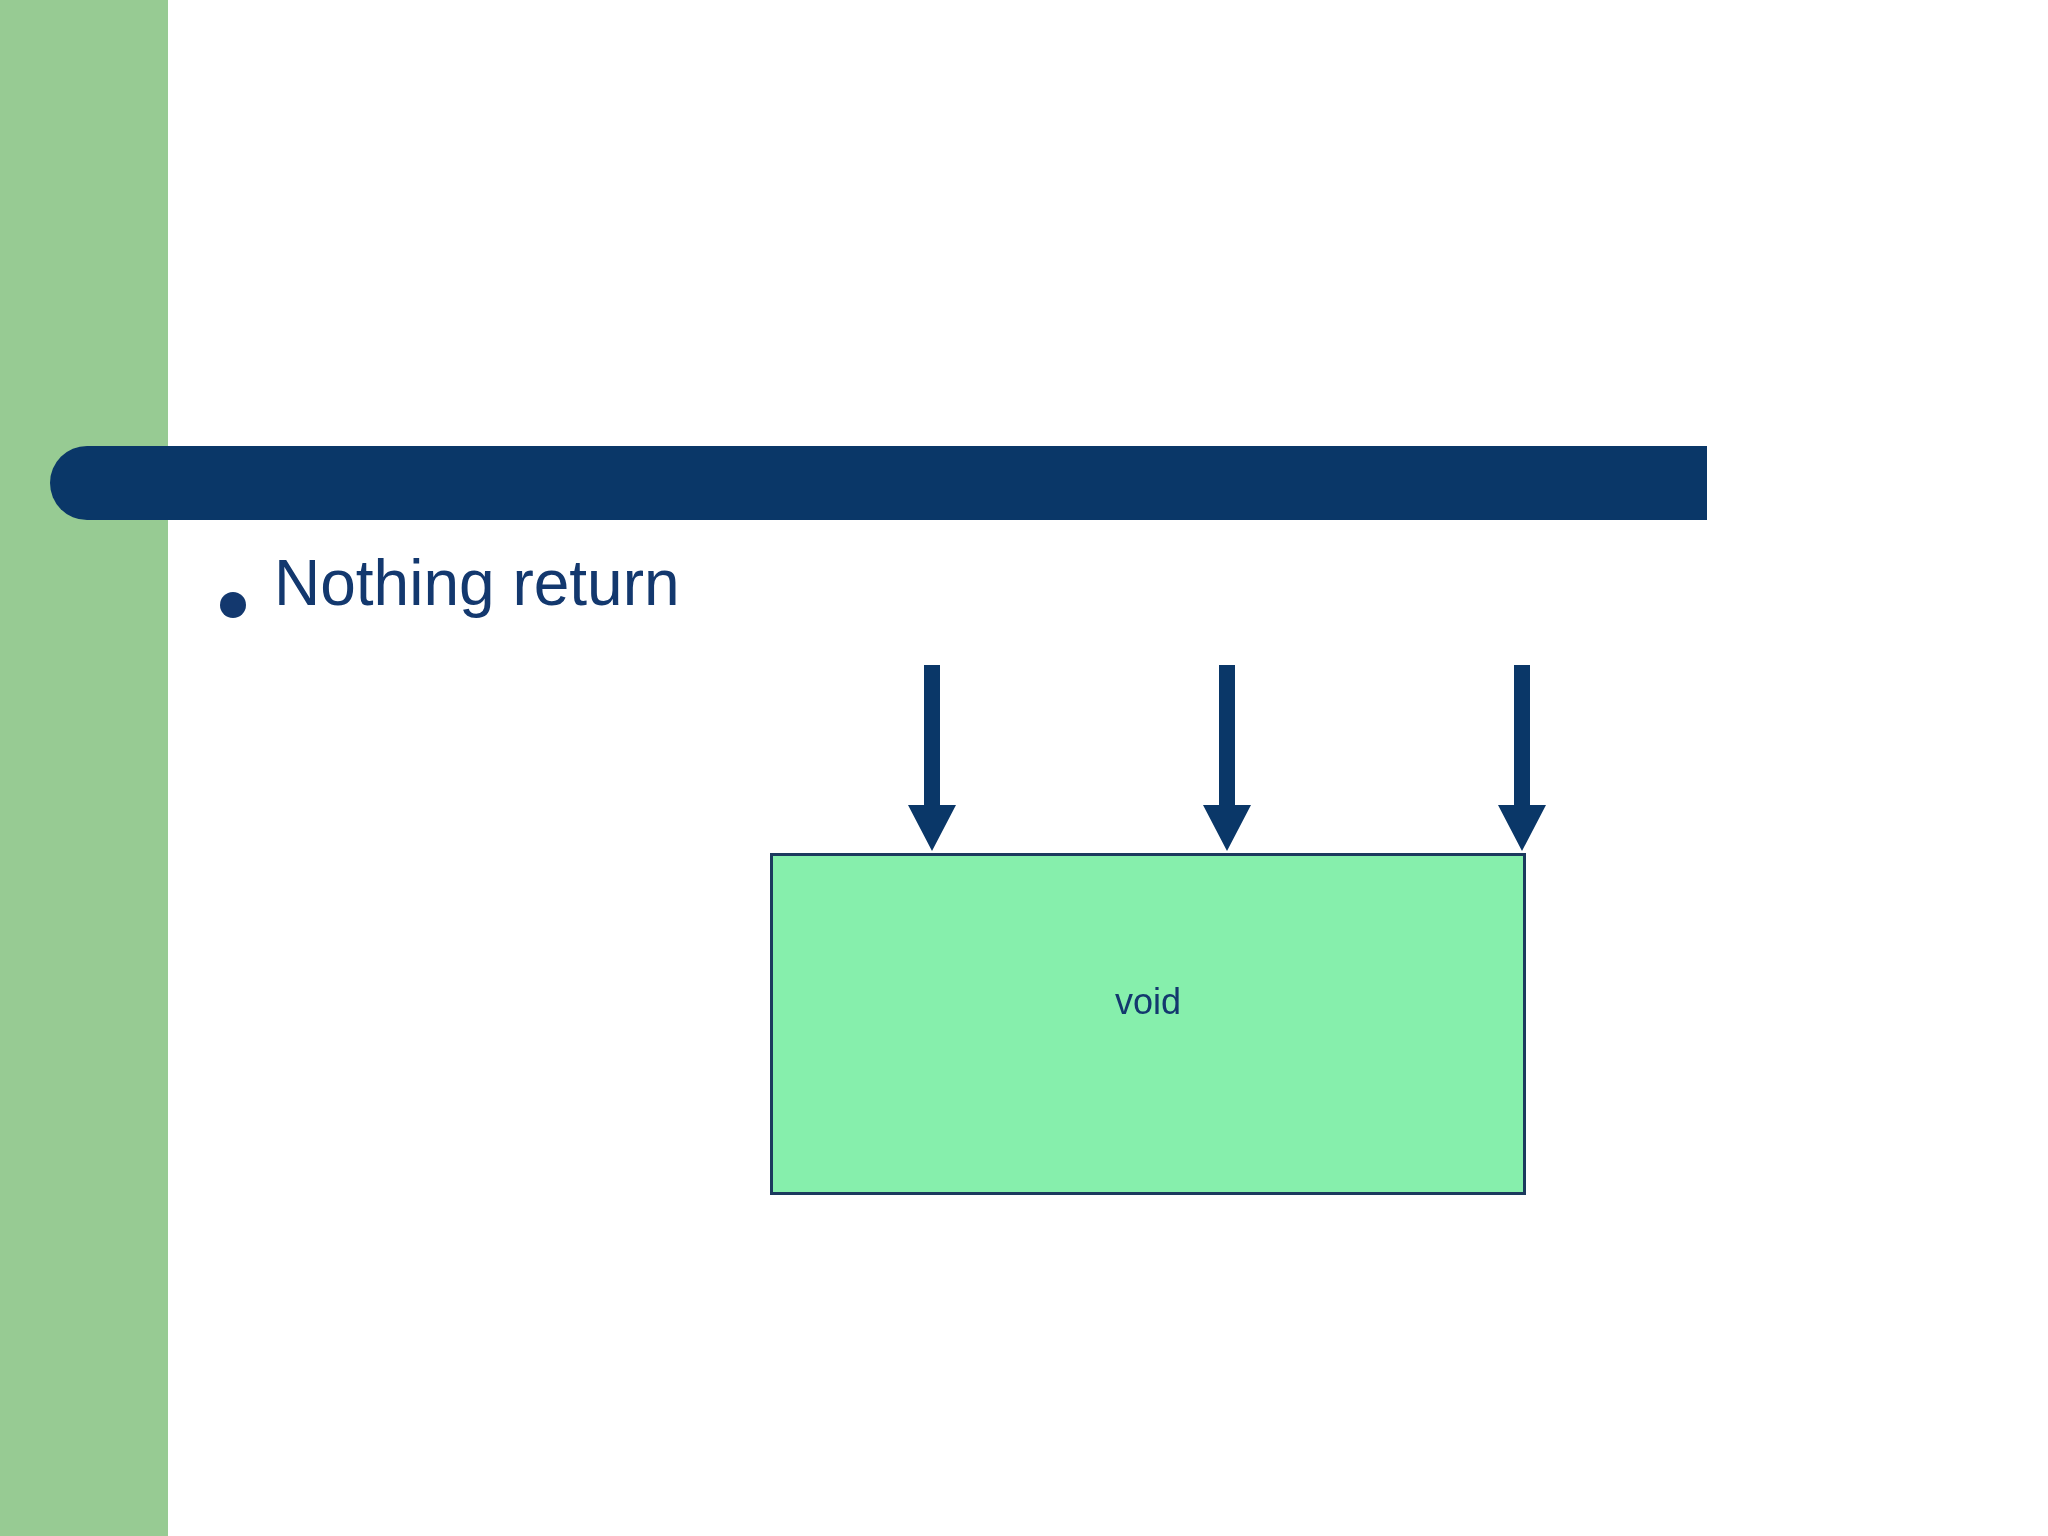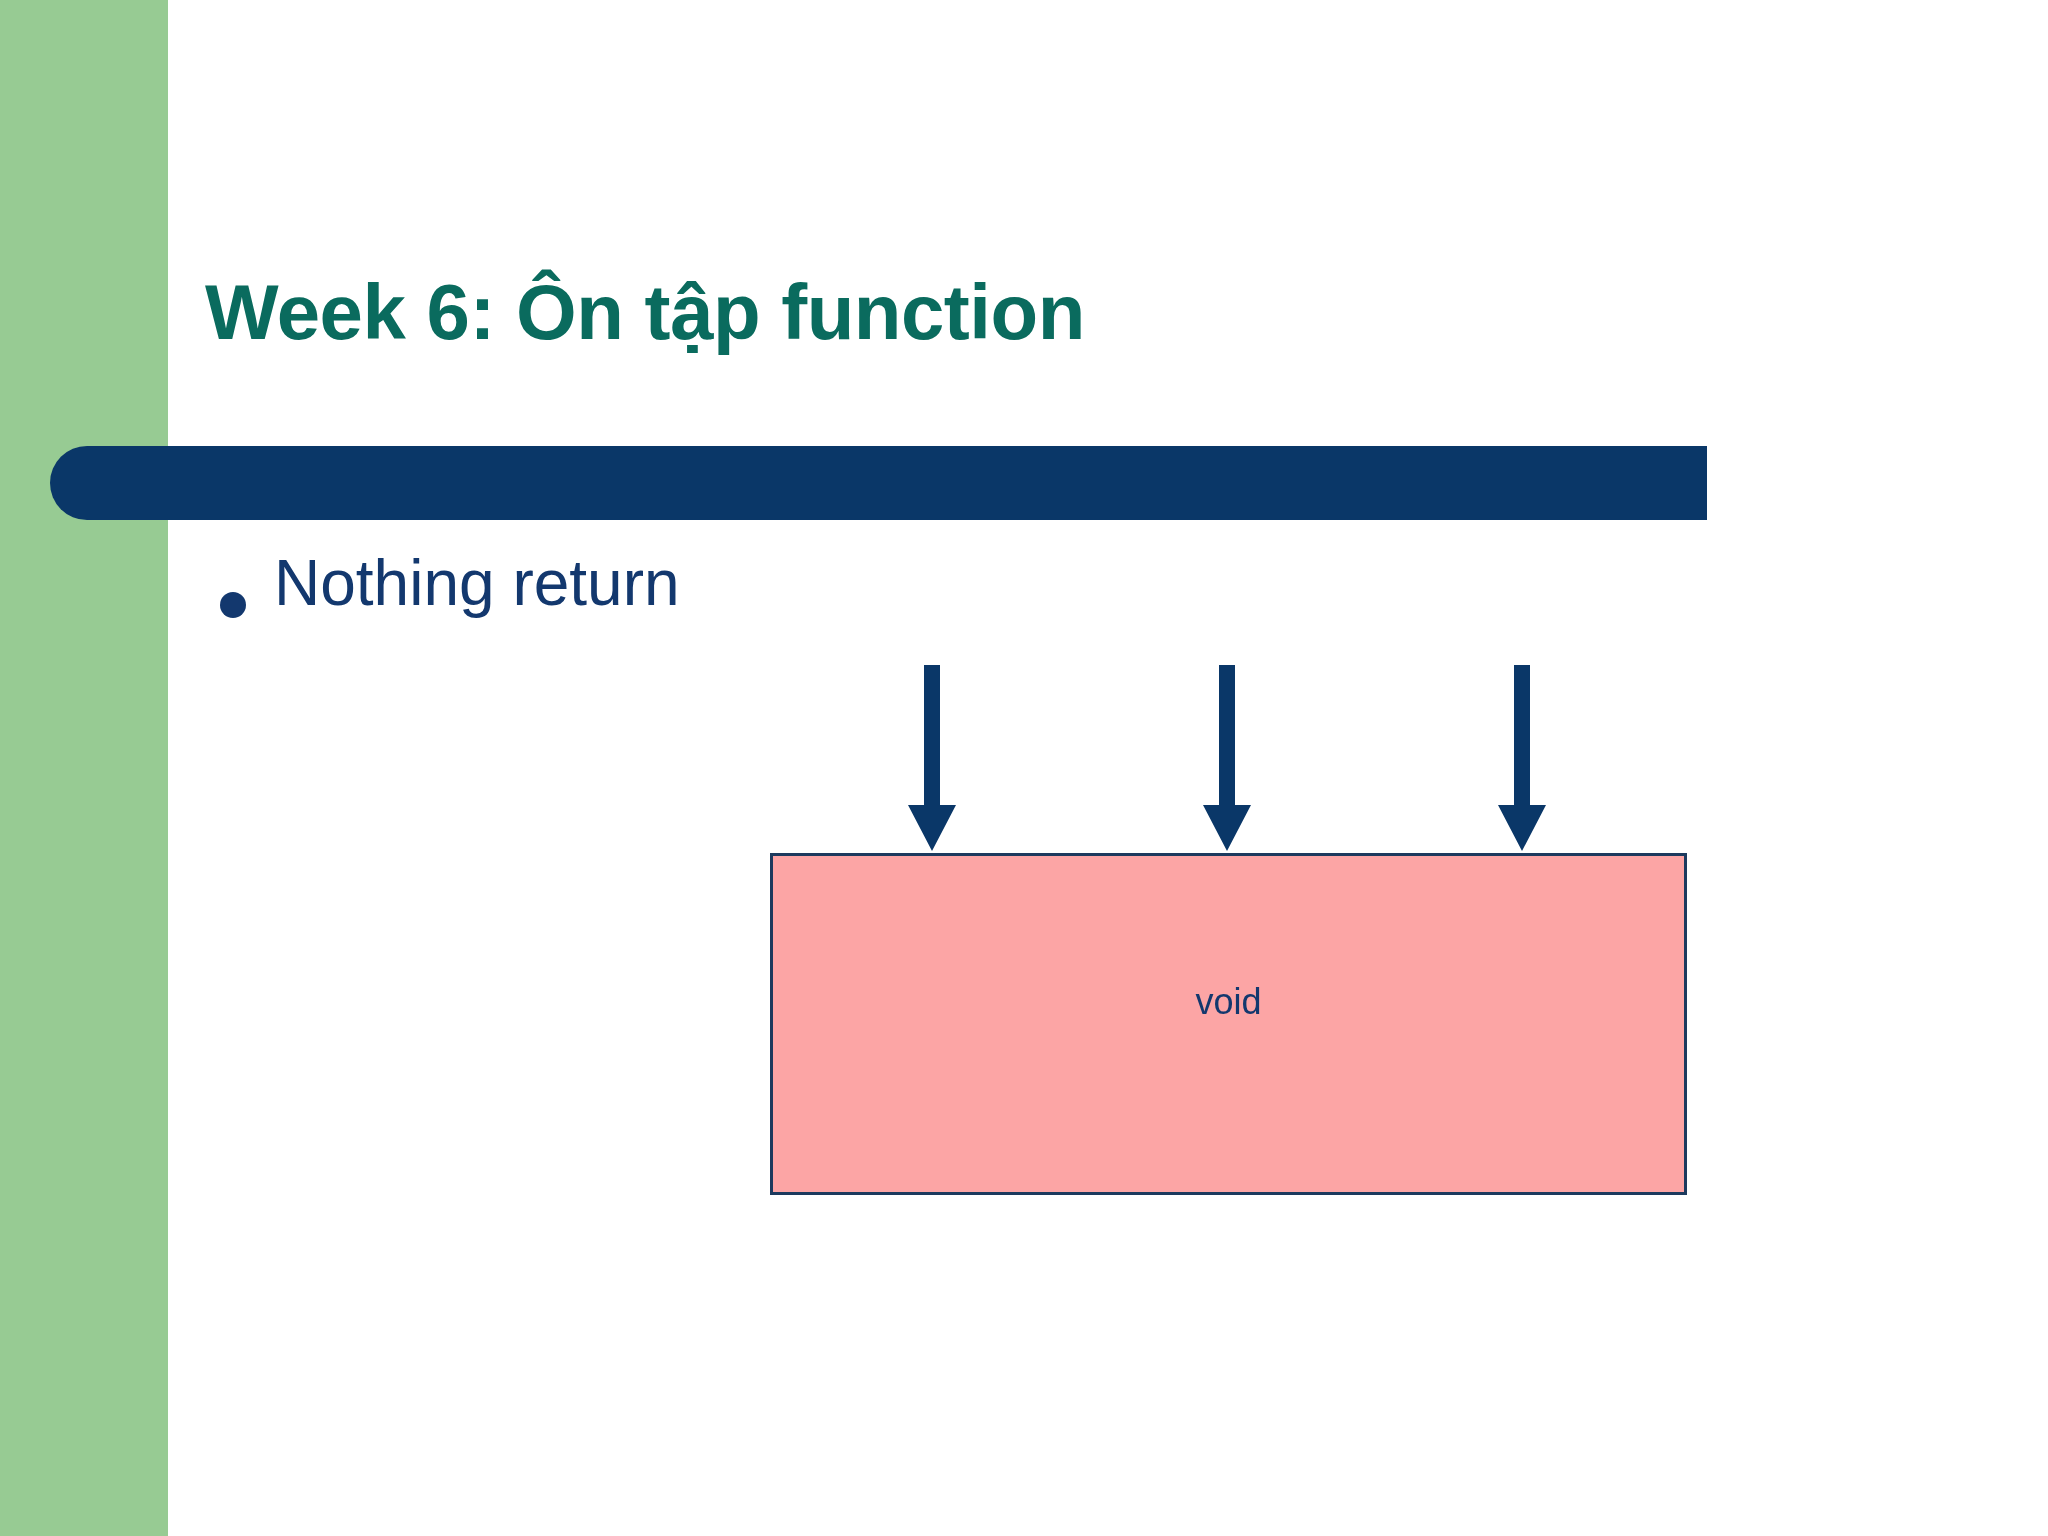--- a/index.html
+++ b/index.html
@@ -98,23 +98,23 @@
     width: 64px;
     height: 186px;
   }
   .arrow svg { display: block; }
 
   
   .void-box {
     position: absolute;
     left: 770px;
     top: 853px;
-    width: 917px;
+    width: 756px;
     height: 342px;
-    background: #fca5a5;
+    background: #86efac;
     border: 3px solid #1c3a5e;
     box-sizing: border-box;
   }
   .void-label {
     position: absolute;
     left: 0;
     top: 128px;
     width: 100%;
     text-align: center;
     font-size: 36px;
@@ -123,21 +123,20 @@
   }
 </style>
 </head>
 <body>
 
 <div id="slide">
 
   <div class="green-band"></div>
   <div class="white-card"></div>
 
-  <div class="slide-title">Week 6: Ôn tập function</div>
 
   <div class="navy-bar"></div>
 
   <div class="bullet-row">
     <span class="bullet-dot"></span>
     <span class="bullet-text">Nothing return</span>
   </div>
 
   <div class="arrow" style="left:900px; top:665px;">
     <svg width="64" height="186" viewBox="0 0 64 186" xmlns="http://www.w3.org/2000/svg">

